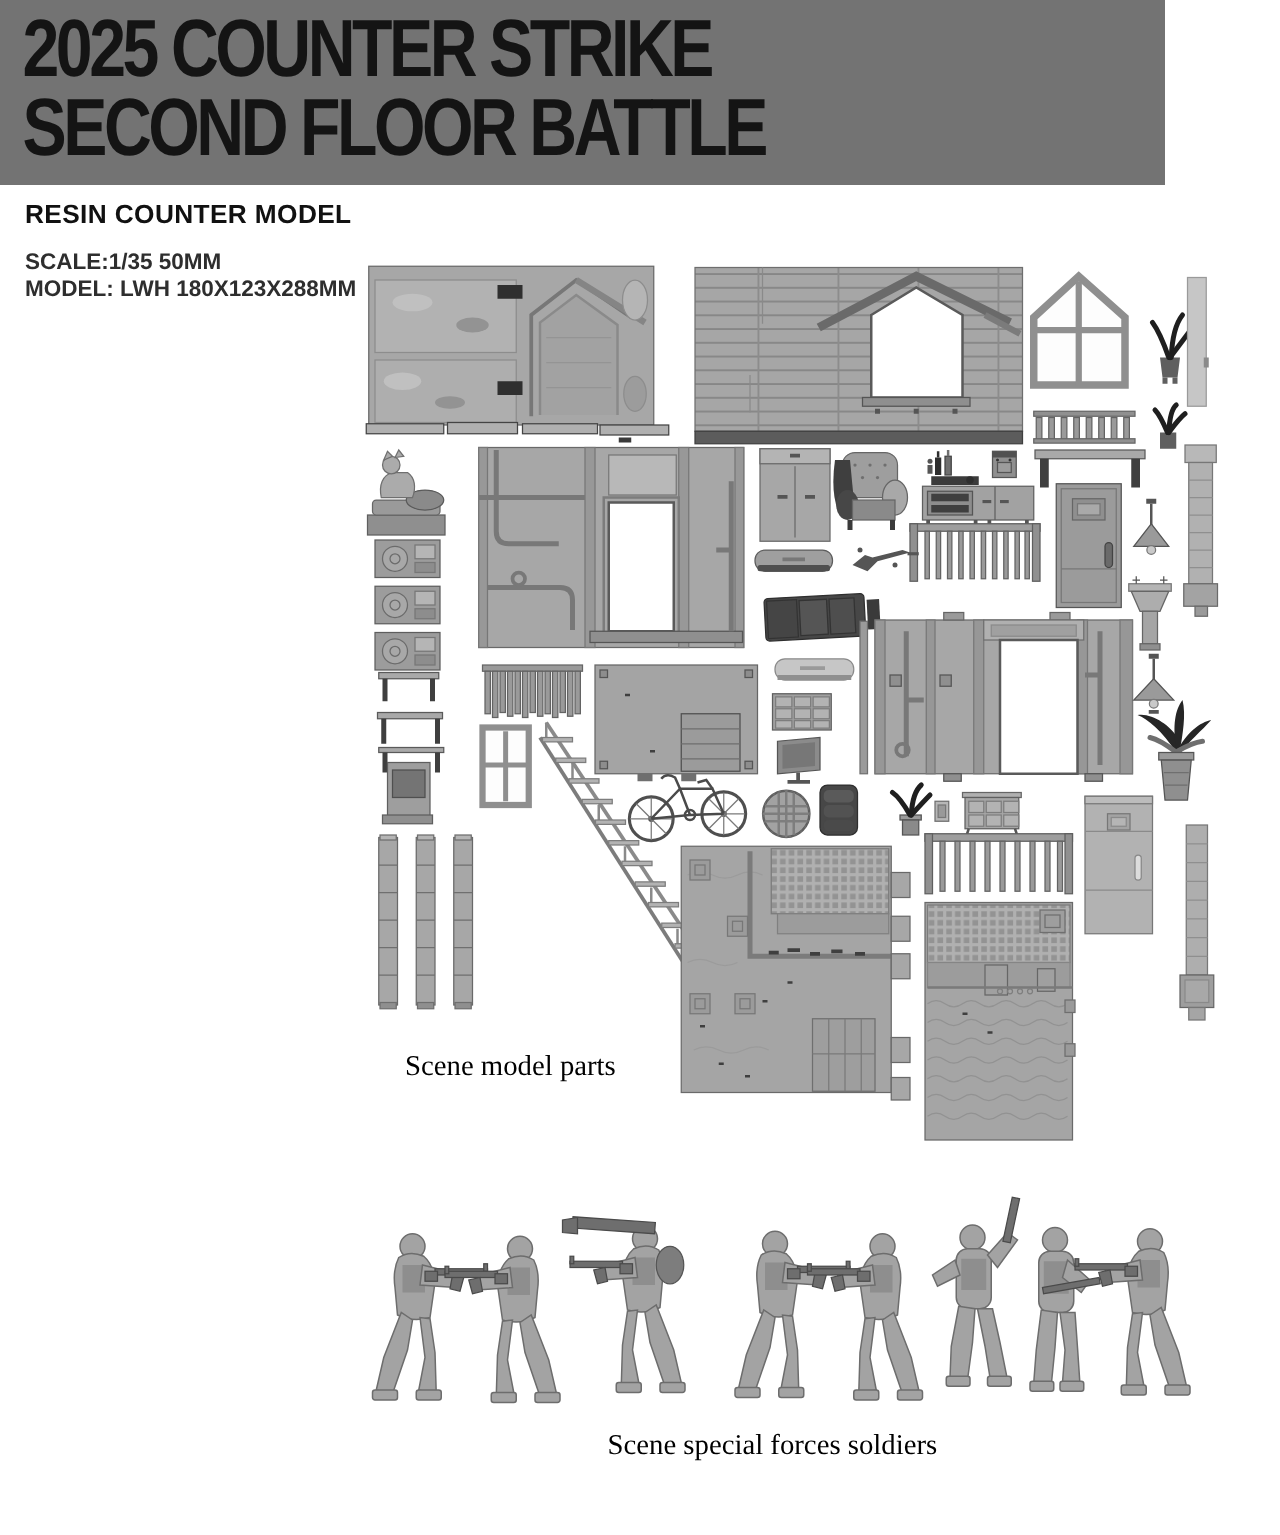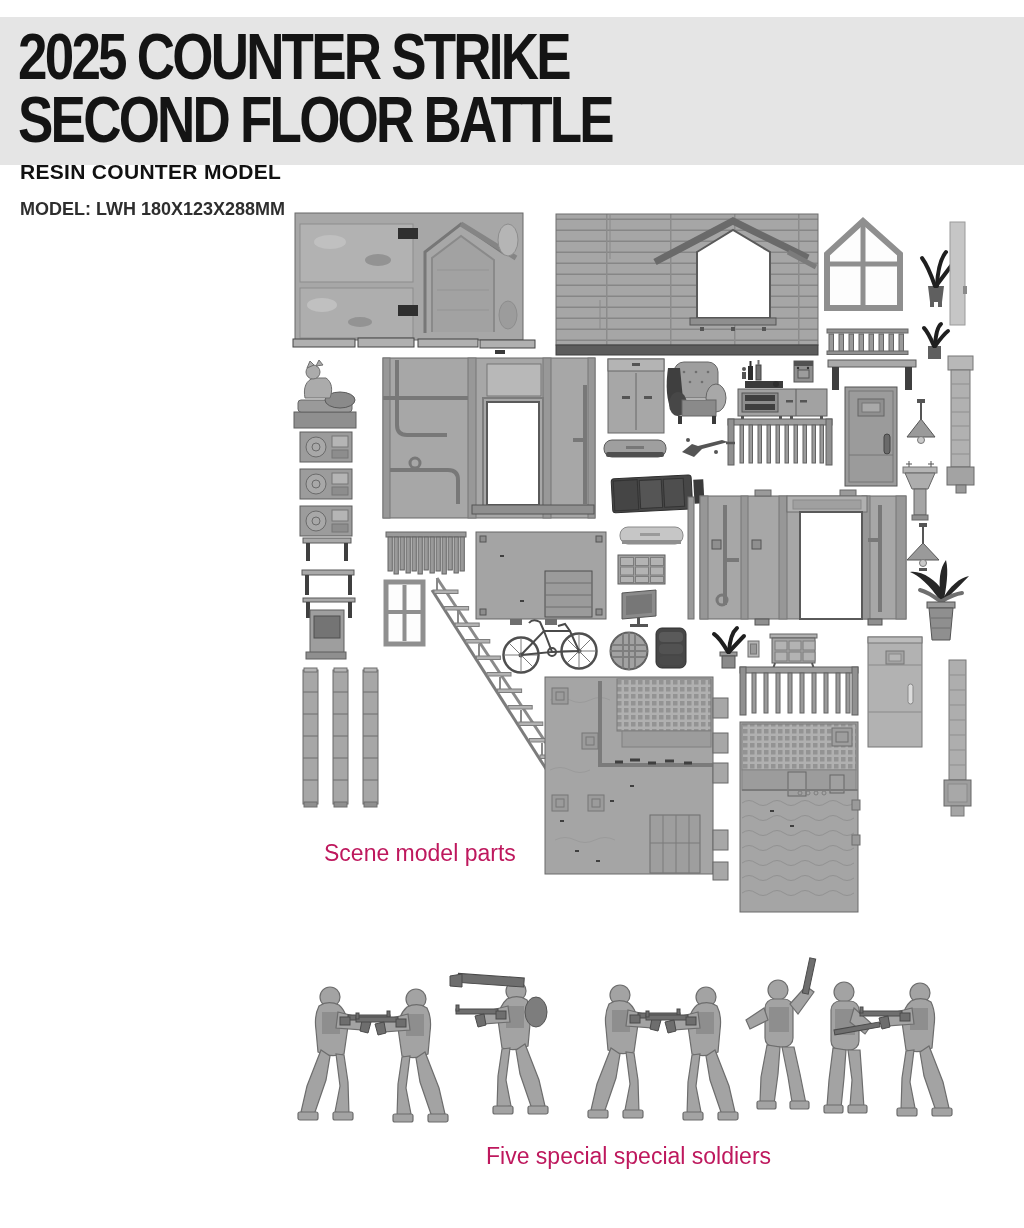--- a/index.html
+++ b/index.html
@@ -1,25 +1,25 @@
 <!DOCTYPE html>
 <html><head>
 <meta charset="utf-8">
 <style>
   html,body{margin:0;padding:0}
   body{width:1024px;height:1228px;position:relative;background:#ffffff;
        font-family:"Liberation Sans",sans-serif;overflow:hidden}
-  .header-band{position:absolute;left:0;top:17px;width:1024px;height:148px;background:#e5e5e5}
+  .header-band{position:absolute;left:0;top:0;width:932px;height:148px;background:#737373}
   .title{position:absolute;left:18px;top:8px;font-weight:bold;font-size:57px;line-height:.98;
          letter-spacing:-3px;color:#141414;transform:scale(.93,1.14);transform-origin:left top;
          white-space:nowrap}
   .info{position:absolute;left:20px;top:160px;color:#111}
   .info-heading{font-size:21px;font-weight:bold;letter-spacing:.3px;margin:0 0 15px 0}
   .info-detail{font-size:18px;font-weight:bold;color:#2e2e2e;line-height:1.22;margin:0}
-  .cap{position:absolute;font-family:Liberation Sans, sans-serif;font-size:23px;color:#be185d}
+  .cap{position:absolute;font-family:Liberation Serif, serif;font-size:23px;color:#000000}
   #cap-scene{left:324px;top:840px}
   #cap-soldiers{left:486px;top:1143px}
   svg.collage{position:absolute;left:0;top:0}
   
   .f-a{fill:#a7a7a7;stroke:#696969}
   .f-b{fill:#9a9a9a;stroke:#636363}
   .f-c{fill:#b3b3b3;stroke:#7d7d7d}
   .f-d{fill:#474747;stroke:#2e2e2e}
   .f-w{fill:#ffffff;stroke:#5a5a5a;stroke-width:2}
   .ln{fill:none;stroke:#787878}
@@ -33,20 +33,21 @@
 
 <div class="header-band">
   <div class="title">
     <div>2025 COUNTER STRIKE</div>
     <div>SECOND FLOOR BATTLE</div>
   </div>
 </div>
 
 <div class="info">
   <p class="info-heading">RESIN COUNTER MODEL</p>
+  <p class="info-detail">SCALE:1/35 50MM</p>
   <p class="info-detail">MODEL: LWH 180X123X288MM</p>
 </div>
 
 <svg class="collage" width="1024" height="1228" viewBox="0 0 1024 1228">
   <defs>
     <pattern id="plk" width="64" height="11" patternUnits="userSpaceOnUse">
       <rect width="64" height="11" fill="#a6a6a6"></rect>
       <rect y="9.5" width="64" height="1.5" fill="#868686"></rect>
       <rect x="30" width="1.5" height="11" fill="#8c8c8c"></rect>
     </pattern>
@@ -681,13 +682,13 @@
     </g>
   <g transform="translate(814,978)">
       <use href="#sol-stand"></use>
     </g>
   <g transform="translate(956,978) scale(-1,1)">
       <use href="#sol-aim"></use>
     </g>
 </svg>
 
 <div class="cap" id="cap-scene">Scene model parts</div>
-<div class="cap" id="cap-soldiers">Five special special soldiers</div>
+<div class="cap" id="cap-soldiers">Scene special forces soldiers</div>
 
 </body></html>

